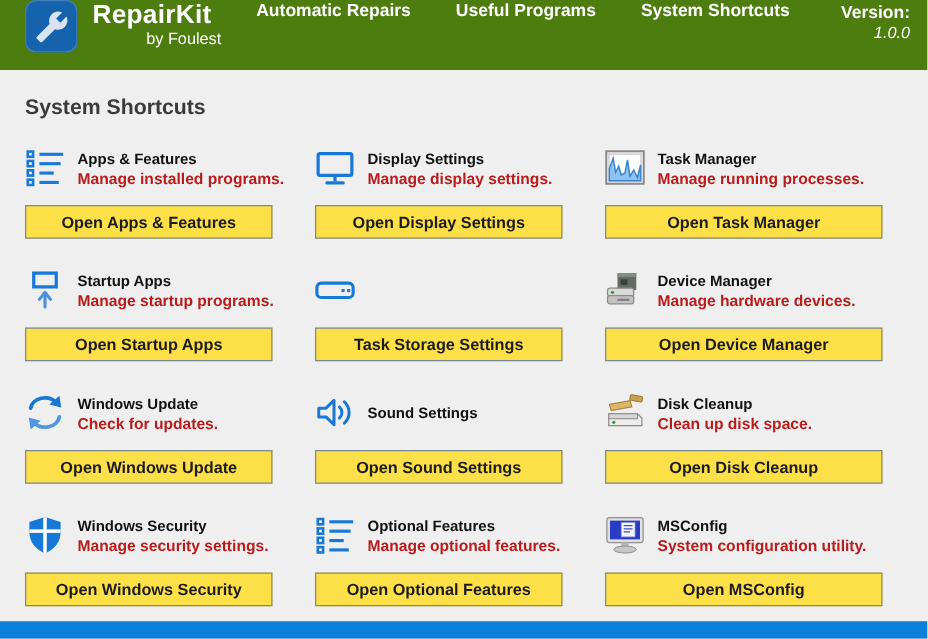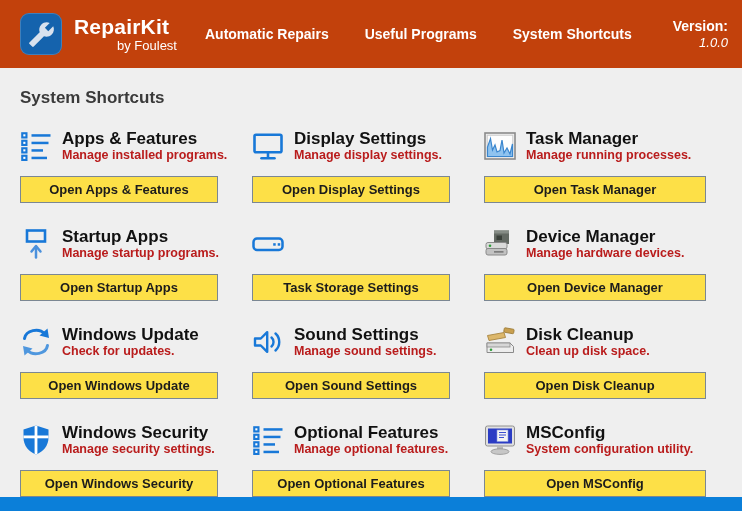--- a/index.html
+++ b/index.html
@@ -4,22 +4,22 @@
 <style>
   * { margin:0; padding:0; box-sizing:border-box; }
   html,body { width:742px; height:511px; }
   body {
     font-family:"Liberation Sans", sans-serif;
     background:#efefef;
     position:relative;
     overflow:hidden;
   }
   .header {
-    height:68px; background:#c2410c;
-    display:flex; align-items:center;
+    height:56px; background:#4d7c0f;
+    display:flex; 
     padding:0 14px 0 20px;
   }
   .logo {
     width:42px; height:42px; border-radius:9px;
     background:#1563ad;
     display:flex; align-items:center; justify-content:center;
     box-shadow: inset 0 0 0 1px rgba(255,255,255,0.18);
     flex:0 0 42px;
   }
   .logo svg { width:27px; height:27px; display:block; }
@@ -37,21 +37,21 @@
   .grid {
     margin-left:20px;
     display:grid;
     grid-template-columns:198px 198px 222px;
     column-gap:34px;
     row-gap:23px;
   }
   .card-top { display:flex; align-items:center; gap:10px; height:36px; }
   .card-icon { width:32px; height:32px; flex:0 0 32px; }
   .card-icon svg { width:32px; height:32px; display:block; }
-  .card-title { font-size:17px; font-weight:bold; color:#111; line-height:18px; white-space:nowrap; }
+  .card-title { font-size:12px; font-weight:bold; color:#111; line-height:18px; white-space:nowrap; }
   .card-desc { font-size:12.5px; font-weight:bold; color:#b91c1c; line-height:15px; white-space:nowrap; }
   .card-button {
     margin-top:12px; width:100%; height:27px;
     background:#fde047; border:1px solid #7b8793;
     font-family:inherit; font-size:13px; font-weight:bold; color:#1c1c1c;
     cursor:pointer;
   }
   .footer { position:absolute; left:0; right:0; bottom:0; height:14px; background:#0b7fd9; }
 </style>
 </head>
@@ -215,21 +215,20 @@
     <div class="card-top">
       <span class="card-icon">
           <svg viewBox="0 0 32 32" fill="none" stroke="#1878d8" stroke-width="2.4" stroke-linejoin="round" stroke-linecap="round">
       <path d="M3 12.5 H8.8 L15.2 6.2 V25.8 L8.8 19.5 H3 Z"></path>
       <path d="M19.5 11.5 A 6 6 0 0 1 19.5 20.5"></path>
       <path d="M23.5 7.5 A 11.5 11.5 0 0 1 23.5 24.5"></path>
           </svg>
         </span>
       <div class="card-text">
         <div class="card-title">Sound Settings</div>
-        <div class="card-desc">Manage sound settings.</div>
       </div>
     </div>
     <button class="card-button">Open Sound Settings</button>
   </div>
     <div class="card">
     <div class="card-top">
       <span class="card-icon">
           <svg viewBox="0 0 32 32">
       <rect x="20" y="2.5" width="10" height="4.5" rx="1" fill="#c9a050" stroke="#9a7a35" stroke-width="0.8" transform="rotate(10 25 4.5)"></rect>
       <path d="M3.5 9.5 L20 6.5 L21.5 11.5 L5 14.5 Z" fill="#dcb76b" stroke="#a8853f" stroke-width="0.9"></path>

